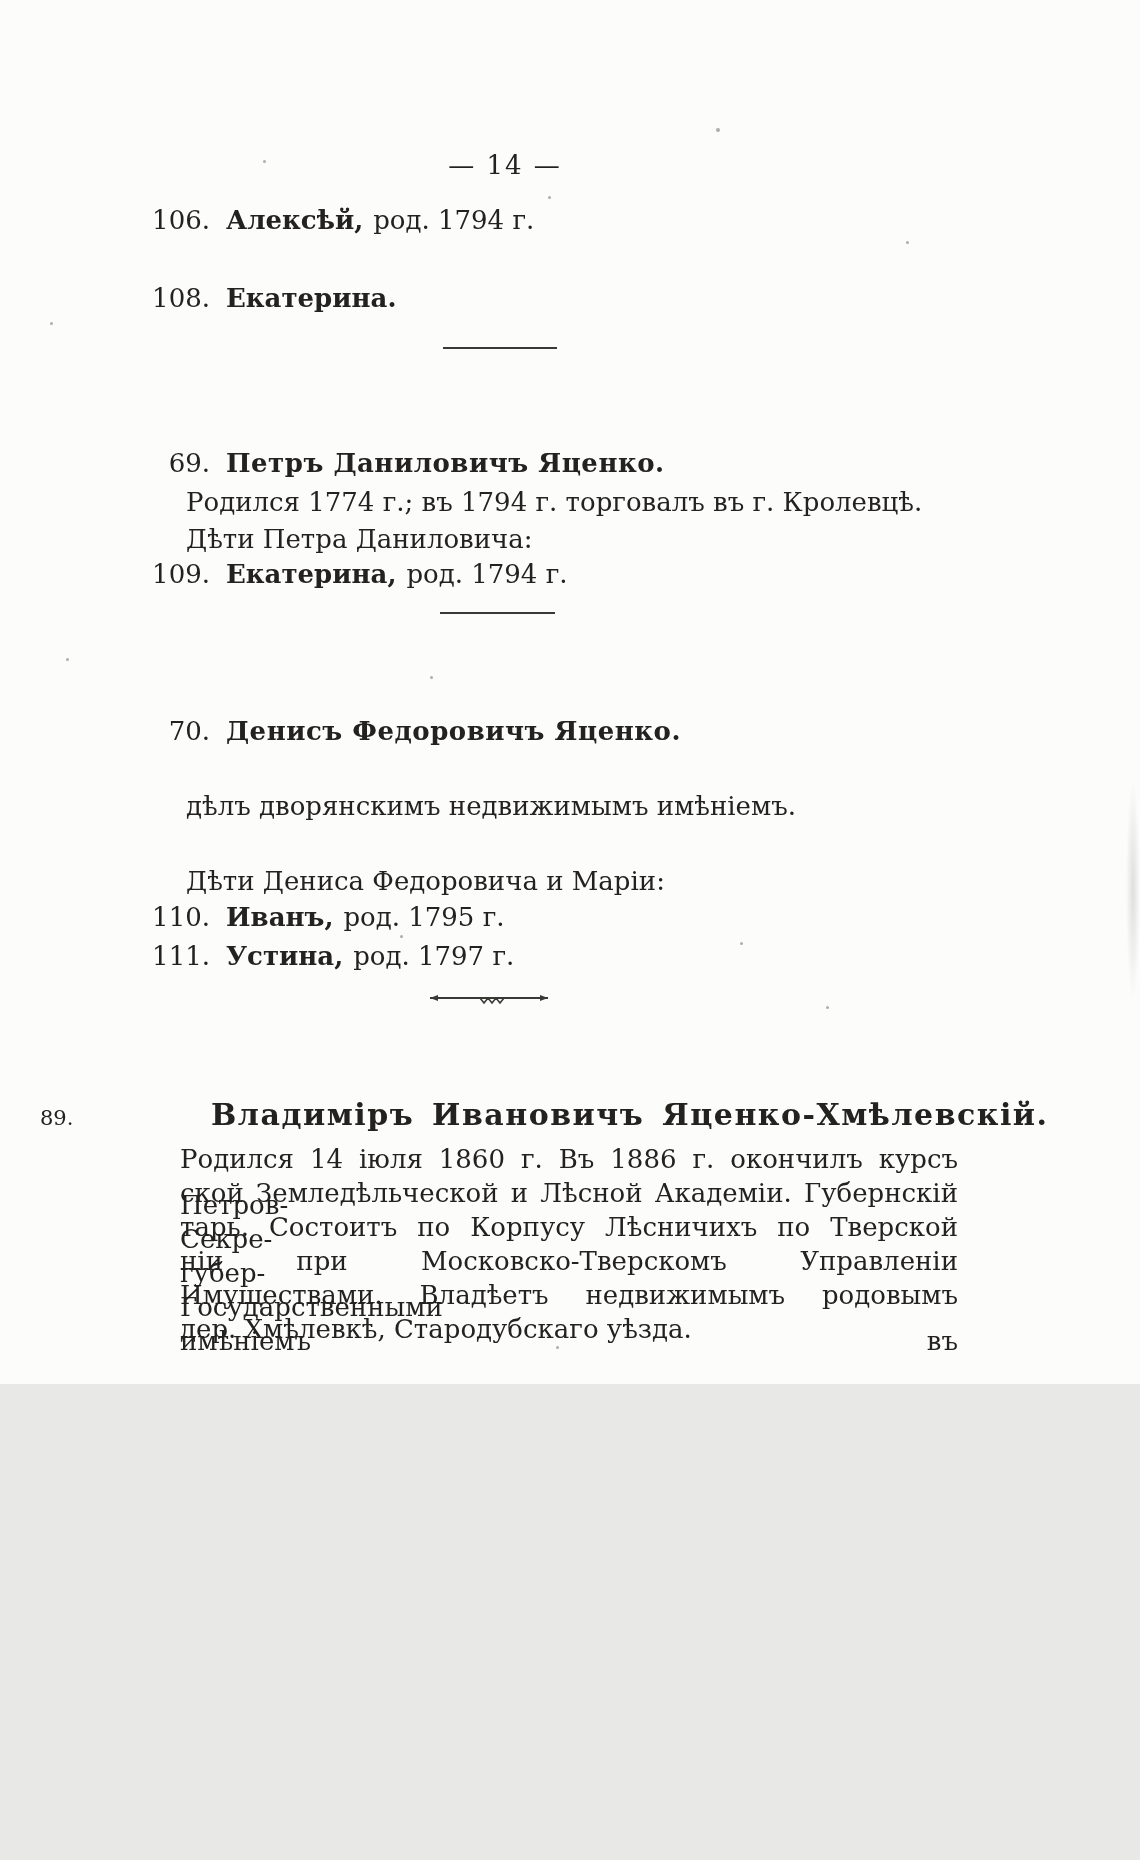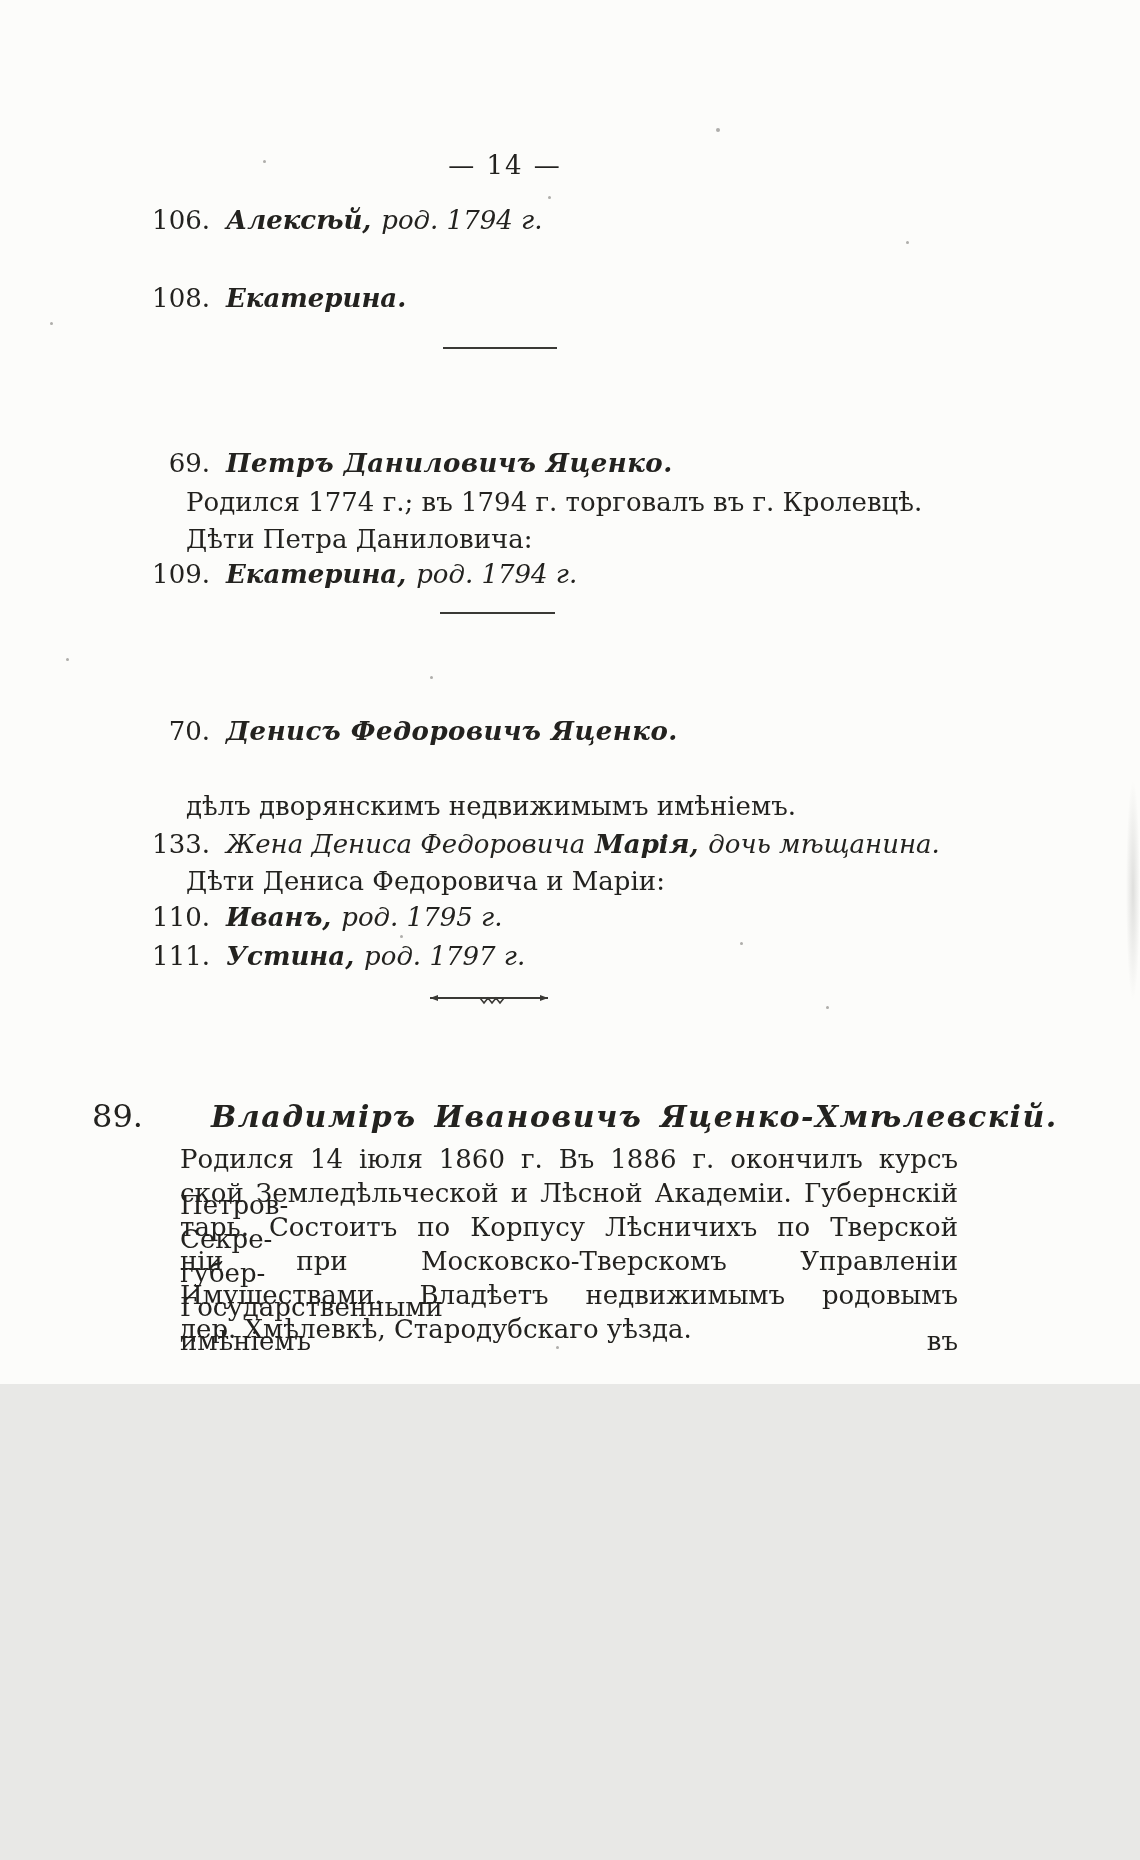--- a/index.html
+++ b/index.html
@@ -13,31 +13,31 @@
     font-size:26px;
     overflow:hidden;
   }
   .page::after{ 
     content:"";position:absolute;right:0;top:780px;width:14px;height:220px;
     background:radial-gradient(closest-side,rgba(90,90,88,0.18),rgba(90,90,88,0));
     pointer-events:none;
   }
   .row{position:absolute;left:0;width:100%;display:flex;align-items:baseline;}
   .num{flex:0 0 170px;width:170px;text-align:right;padding-left:40px;}
-  .body{margin-left:16px;font-style:italic;}
+  .body{margin-left:16px;}
   .bold{font-weight:700;}
   .after{margin-left:0.38em;}
   .pre{margin-right:0.38em;}
   .indent{position:absolute;left:186px;}
   .just{text-align:justify;text-align-last:justify;}
   .hr{position:absolute;height:0;border-top:2px solid #3a3935;}
   .t89-title{
     font-size:30px;font-weight:700;letter-spacing:1.5px;word-spacing:6px;
   }
-  .t89-num{flex:0 0 155px;width:155px;text-align:center;font-size:32px;}
+  .t89-num{flex:0 0 155px;width:155px;text-align:left;font-size:21px;}
   .para{position:absolute;left:180px;width:778px;}
   .para .pline{height:34px;line-height:46px;white-space:nowrap;}
   .para .pline.just{white-space:normal;}
   .pagehead{position:absolute;top:150px;left:400px;width:210px;text-align:center;letter-spacing:2px;}
   .speck{position:absolute;background:#6f6e6a;border-radius:50%;opacity:.55;}
   .dividersvg{position:absolute;}
   .title-bold{font-weight:700;letter-spacing:0.5px;}
 </style>
 </head>
 <body>
@@ -74,26 +74,20 @@
     </span>
   </div>
 
   <div class="hr" style="top:612px;left:440px;width:115px;"></div>
 
   <div class="row" style="top:716px">
     <span class="num">70.</span>
     <span class="body title-bold">Денисъ Федоровичъ Яценко.</span>
   </div>
   <div class="indent" style="top:791px">дѣлъ дворянскимъ недвижимымъ имѣніемъ.</div>
-  <div class="row" style="top:829px">
-    <span class="num">133.</span>
-    <span class="body">
-      <span class="pre">Жена Дениса Федоровича</span><span class="bold">Марія,</span><span class="after">дочь мѣщанина.</span>
-    </span>
-  </div>
   <div class="indent" style="top:866px">Дѣти Дениса Федоровича и Маріи:</div>
   <div class="row" style="top:902px">
     <span class="num">110.</span>
     <span class="body">
       <span class="bold">Иванъ,</span><span class="after">род. 1795 г.</span>
     </span>
   </div>
   <div class="row" style="top:941px">
     <span class="num">111.</span>
     <span class="body">

